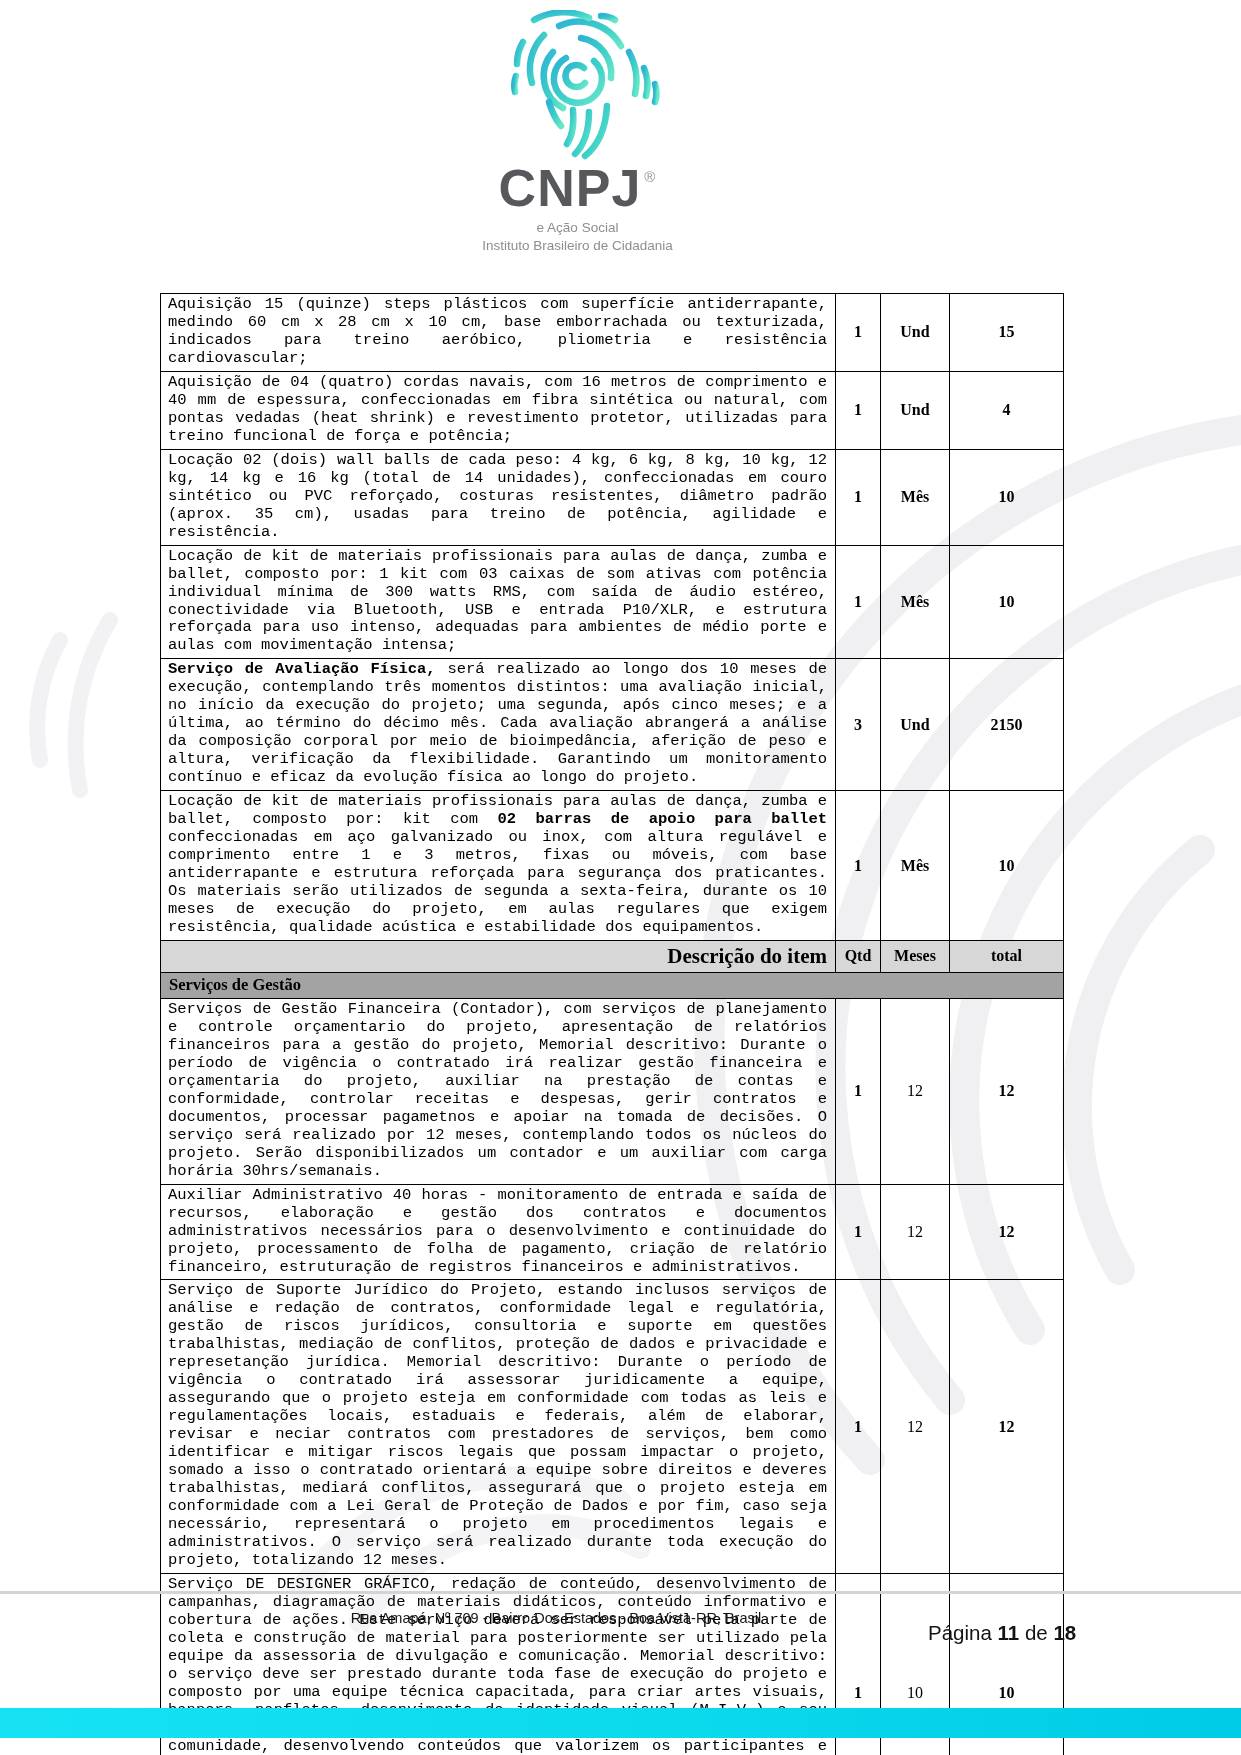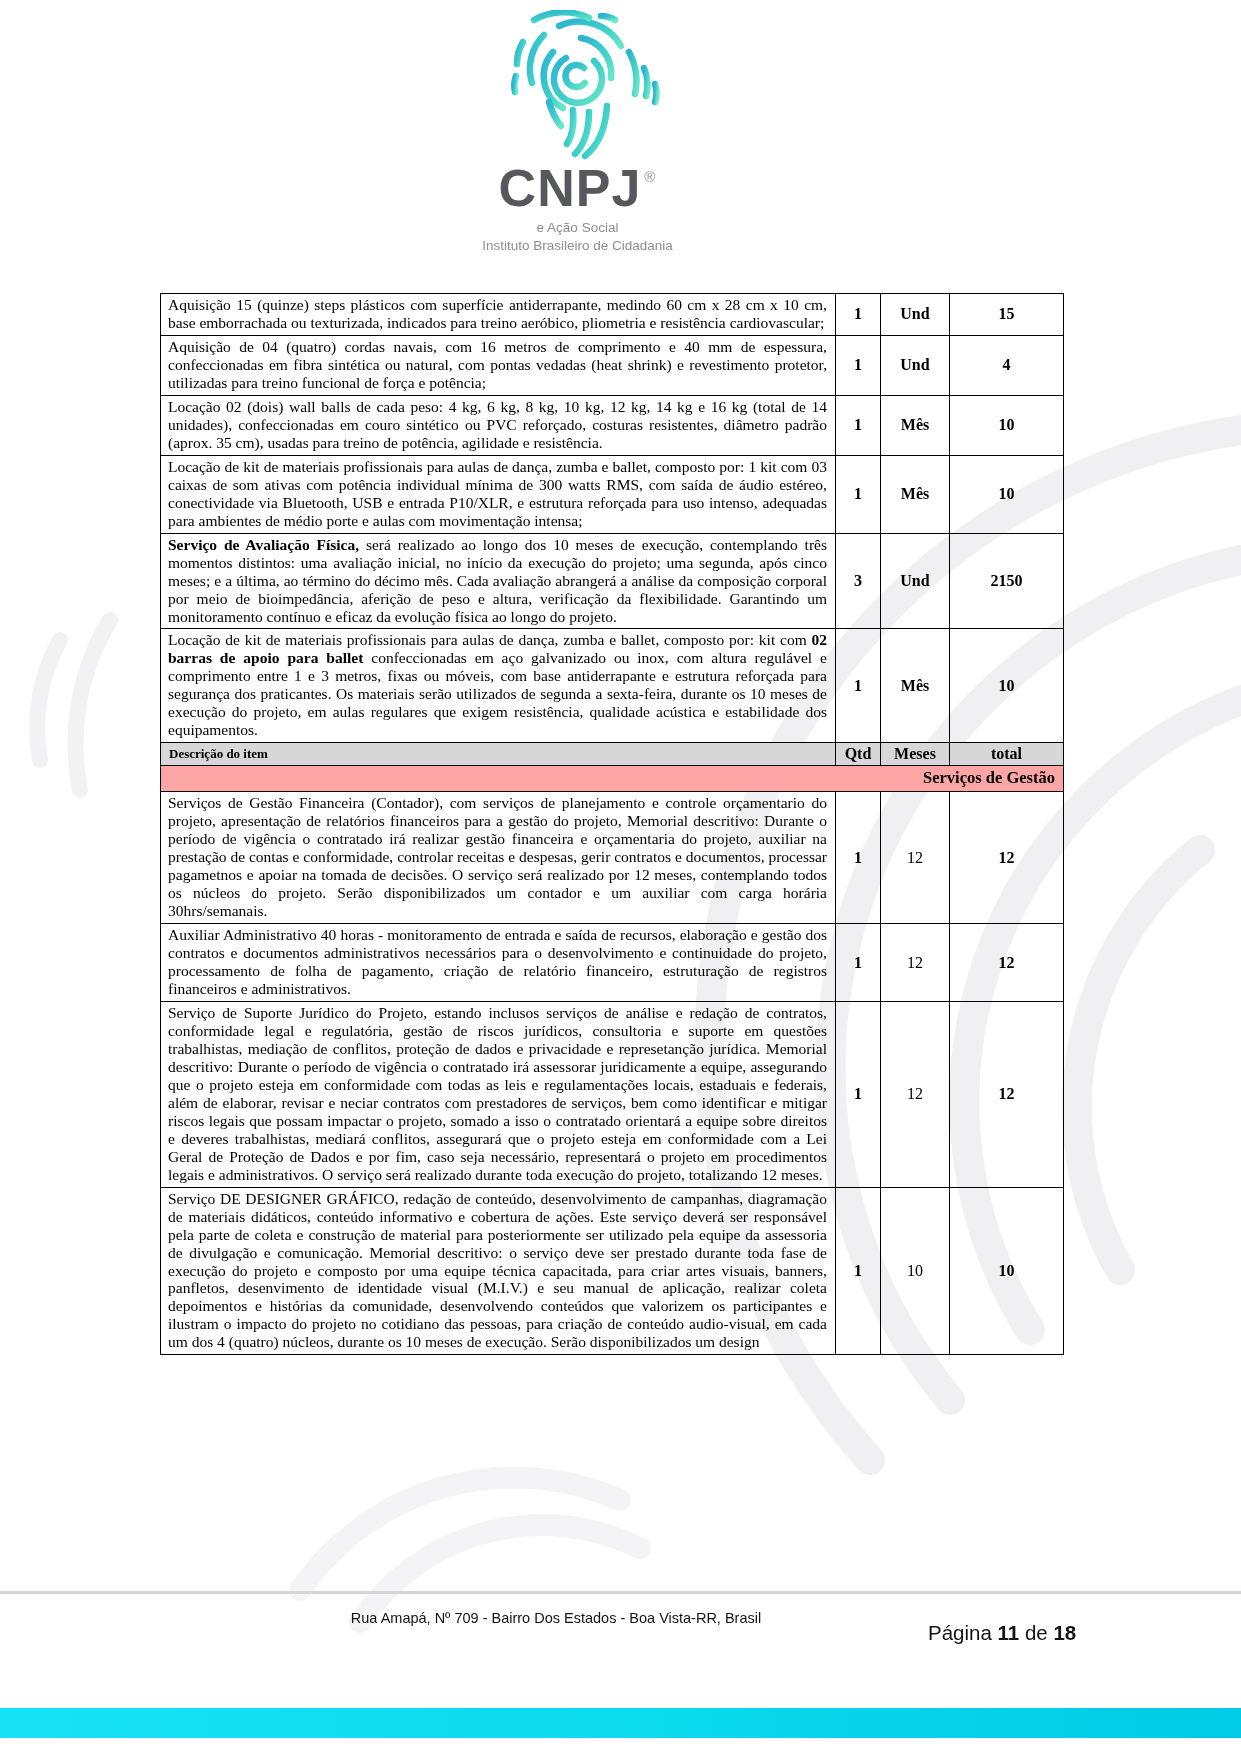--- a/index.html
+++ b/index.html
@@ -17,27 +17,27 @@
   .fp { display: block; margin: 0 auto; }
   .brand { font-size: 52px; font-weight: bold; color: #57585b; letter-spacing: 1px; line-height: 1; margin-top: 0px; }
   .reg  { font-size: 15px; font-weight: normal; color: #939598; vertical-align: 24px; margin-left: 3px; }
   .logo-sub { margin-top: 5px; font-size: 13.5px; color: #8c8e90; line-height: 1.35; }
   
   .doc-table {
     position: absolute; top: 293px; left: 160px; width: 903px; z-index: 1;
     border-collapse: collapse; table-layout: fixed; background: transparent;
   }
   .doc-table td { border: 1.6px solid #000; vertical-align: middle; background: transparent; }
-  td.desc  { padding: 2px 8px 3px 7px; text-align: justify; font-size: 15.5px; line-height: 1.16; }
+  td.desc  { padding: 2px 8px 3px 7px; text-align: justify; font-size: 15.5px; line-height: 1.16; font-family: Liberation Mono, monospace; }
   td.val   { text-align: center; font-size: 16px; padding: 1px 2px; }
   .b       { font-weight: bold; }
   tr.header-row td { background: #d7d7d7; font-weight: bold; }
-  tr.header-row td.desc-h { text-align: left; font-size: 13px; padding: 3px 8px; }
+  tr.header-row td.desc-h { text-align: right; font-size: 21px; padding: 3px 8px; }
   tr.header-row td.val { font-size: 16px; }
-  tr.section-row td { background: #fca5a5; font-weight: bold; text-align: right;
+  tr.section-row td { background: #a3a3a3; font-weight: bold; text-align: left;
                       font-size: 16.5px; padding: 2px 8px 3px 8px; }
   
   .footer-sep { position: absolute; top: 1591px; left: 0; width: 100%; height: 3px;
                 background: #d4d4d6; z-index: 1; }
   .footer-text { position: absolute; top: 1607px; left: 250px; width: 612px; text-align: center;
                  font-family: "Liberation Sans", sans-serif; font-size: 14.5px; color: #141414;
                  line-height: 1.64; z-index: 1; }
   .page-number { position: absolute; top: 1621px; left: 928px;
                  font-family: Liberation Sans, sans-serif; font-size: 20.5px; color: #141414; z-index: 1; }
   .cyan-band { position: absolute; top: 1708px; left: 0; width: 100%; height: 30px; z-index: 1;

